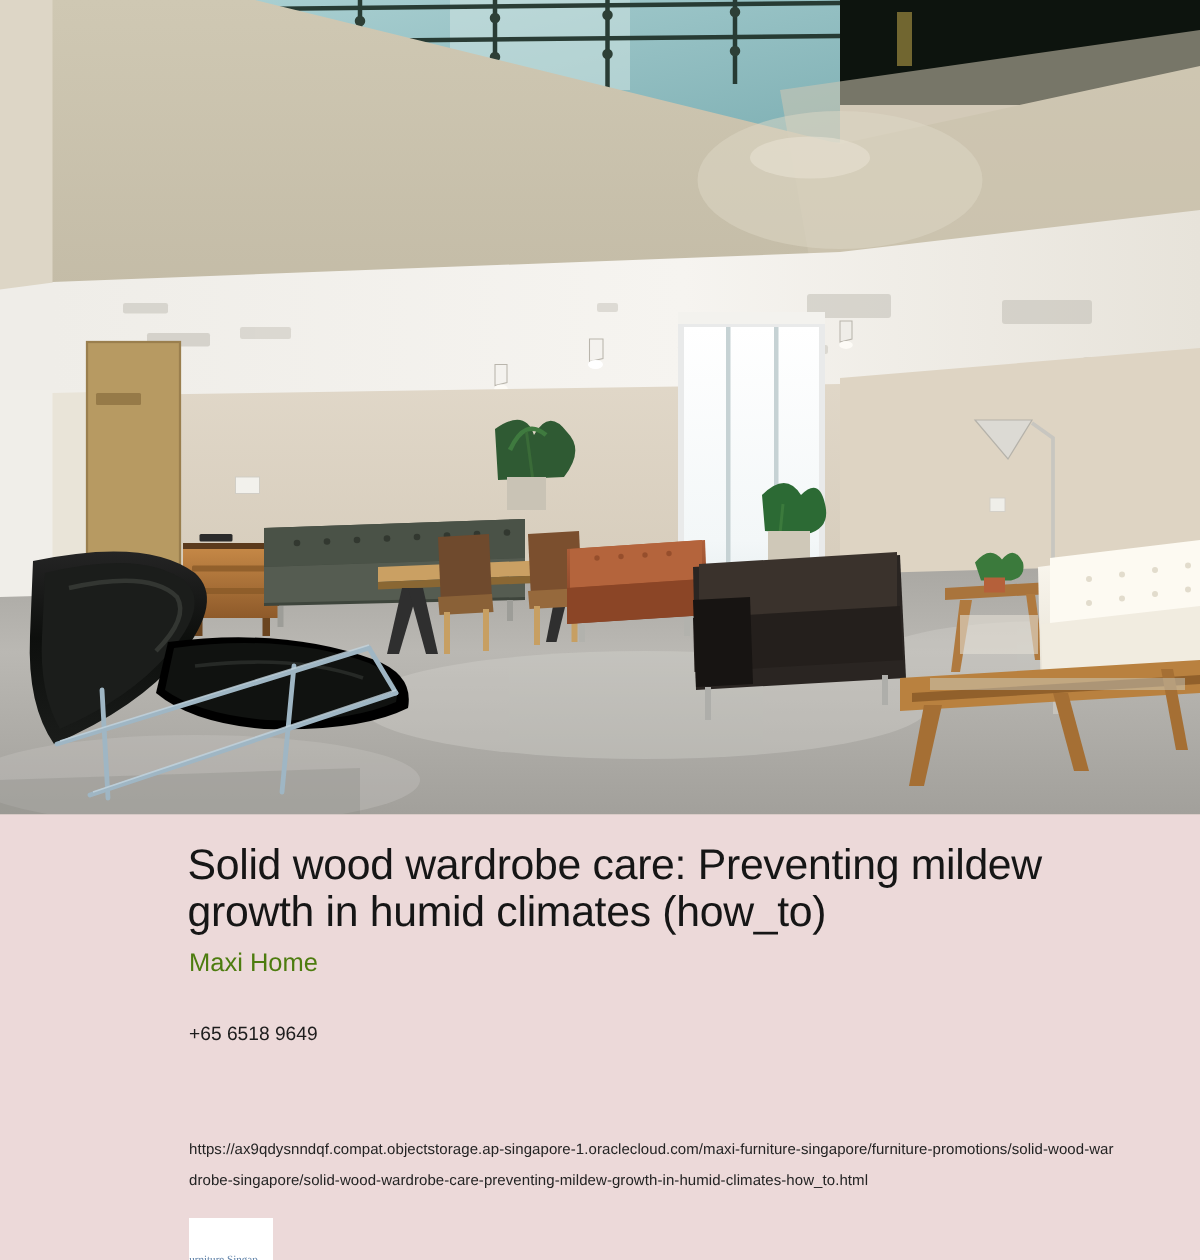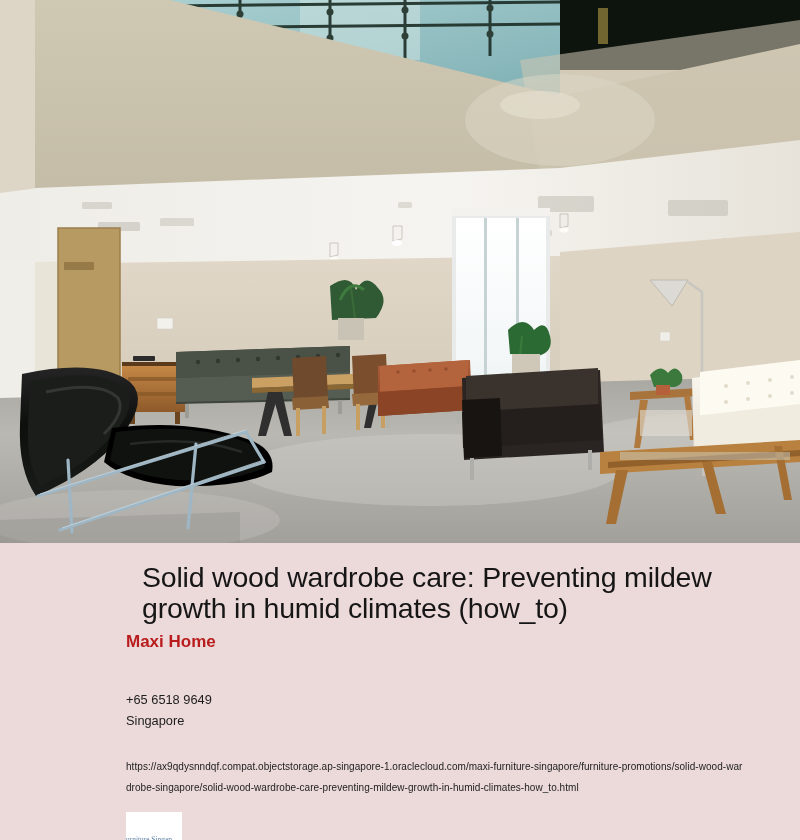--- a/index.html
+++ b/index.html
@@ -32,43 +32,43 @@
   
   .content {
     position: absolute;
     left: 0; top: 543px;
     width: 800px; height: 297px;
     background: #ecd9d9;
   }
 
   .title {
     position: absolute;
-    left: 142px; top: 19px;
+    left: 125px; top: 19px;
     width: 600px;
     margin: 0;
     font-size: 28.5px;
     line-height: 31px;
     font-weight: 400;
     color: #161616;
     letter-spacing: -0.2px;
   }
 
   .brand {
     position: absolute;
     left: 126px; top: 89px;
     margin: 0;
     font-size: 17px;
     line-height: 20px;
-    font-weight: 700;
-    color: #b91c1c;
+    font-weight: 400;
+    color: #4d7c0f;
   }
 
   .contact {
     position: absolute;
-    left: 126px; top: 147px;
+    left: 126px; top: 136px;
     width: 640px;
   }
   .contact-line {
     font-size: 12.8px;
     line-height: 20.5px;
     color: #1d1d1d;
     white-space: nowrap;
   }
 
   .url-block {
@@ -400,21 +400,20 @@
   </div>
 
   <div class="content">
 
     <h1 class="title">Solid wood wardrobe care: Preventing mildew growth in humid climates (how_to)</h1>
 
     <div class="brand">Maxi Home</div>
 
     <div class="contact">
       <div class="contact-line">+65 6518 9649</div>
-      <div class="contact-line">Singapore</div>
     </div>
 
     <div class="url-block">
       <div class="url-line">https://ax9qdysnndqf.compat.objectstorage.ap-singapore-1.oraclecloud.com/maxi-furniture-singapore/furniture-promotions/solid-wood-war</div>
       <div class="url-line">drobe-singapore/solid-wood-wardrobe-care-preventing-mildew-growth-in-humid-climates-how_to.html</div>
     </div>
 
     <div class="footer-logo">
       <div class="footer-logo-text">Furniture Singap</div>
     </div>

